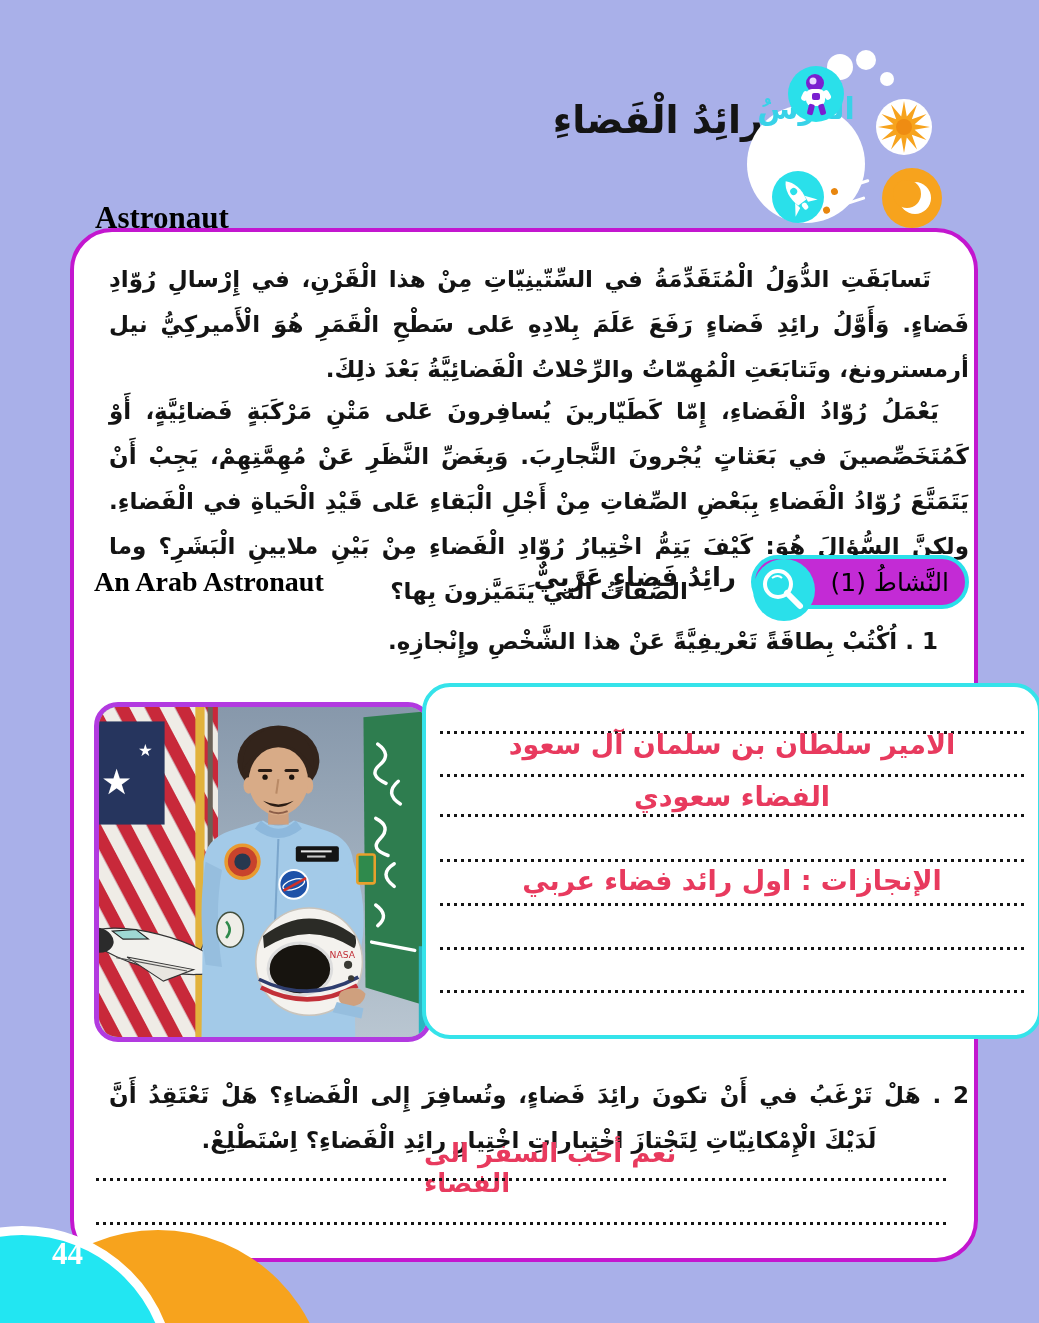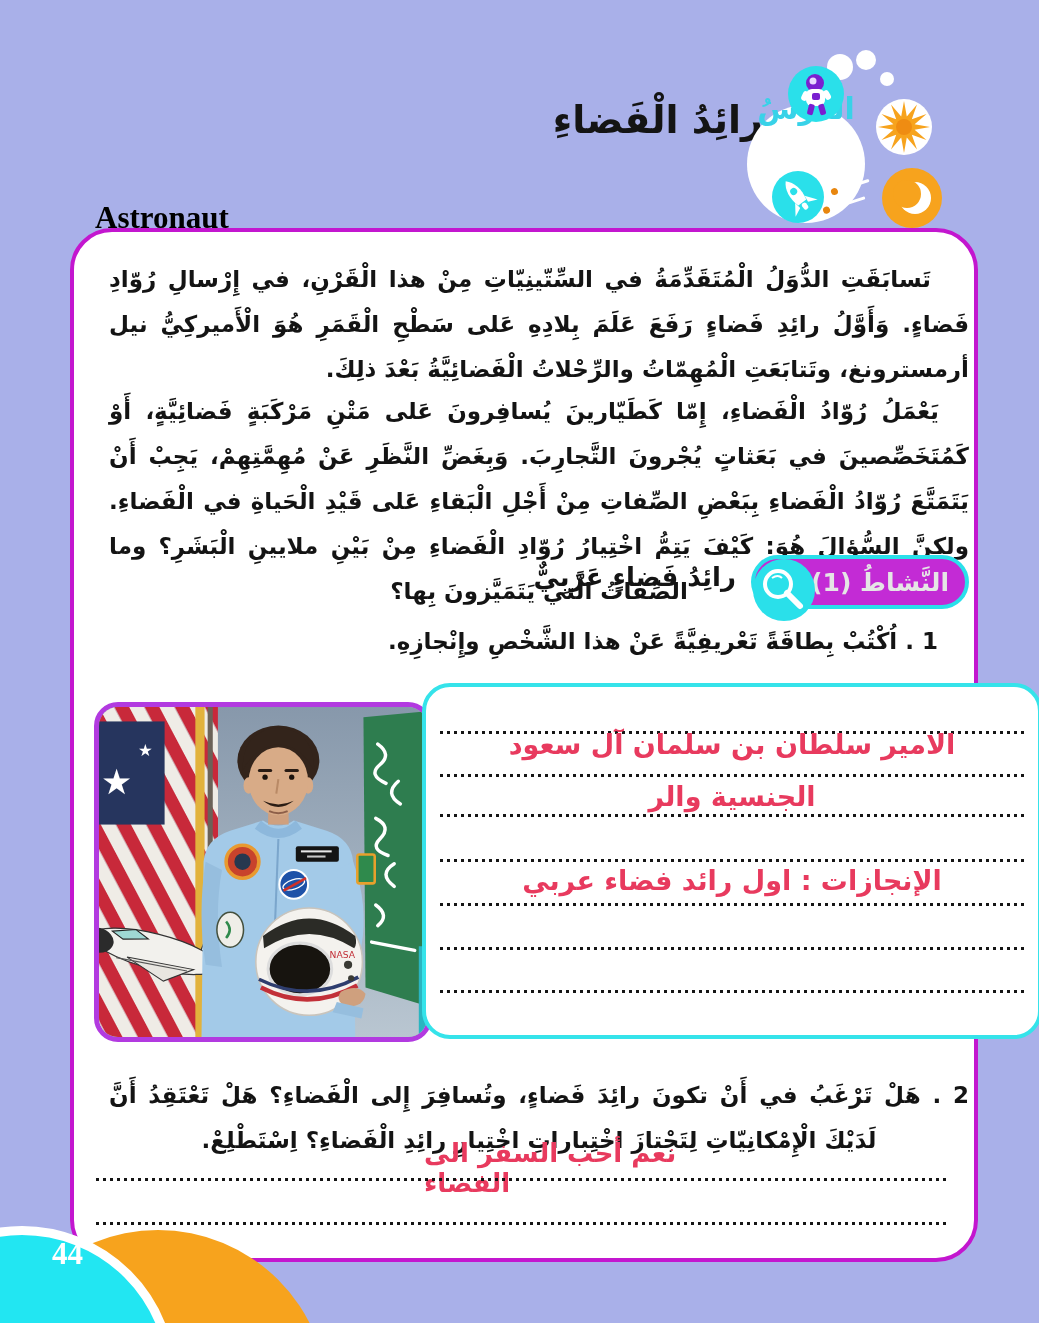--- a/index.html
+++ b/index.html
@@ -31,21 +31,21 @@
   .main-box{position:absolute;left:70px;top:228px;width:900px;height:1026px;background:#fff;
             border:4px solid #c316cf;border-radius:42px;}
   .ar{direction:rtl;color:#141414;font-weight:bold;}
   .para{position:absolute;left:20px;width:860px;font-size:23px;line-height:45px;
         text-align:justify;margin:15px;}
   .p1{top:10px;text-indent:38px;}
   .p2{top:142px;text-indent:30px;text-align-last:center;}
   .pill{position:absolute;right:5px;top:323px;width:218px;height:54px;background:#c32bd5;
         border:4px solid #2ae0ea;border-radius:32px;box-sizing:border-box;
         display:flex;align-items:center;justify-content:flex-end;padding-left:56px;padding-right:16px;}
-  .pill-label{color:#e5e5e5;font-weight:bold;font-size:25px;direction:rtl;white-space:nowrap;}
+  .pill-label{color:#000000;font-weight:normal;font-size:25px;direction:rtl;white-space:nowrap;}
   .magnifier{position:absolute;left:-2px;top:0px;width:62px;height:62px;border-radius:50%;background:#2ae0ea;}
   .activity-title-ar{position:absolute;right:238px;top:330px;font-size:26px;white-space:nowrap;}
   .activity-title-en{position:absolute;left:20px;top:334px;font-family:"Liberation Serif","DejaVu Serif",serif;
                      font-weight:bold;font-size:28px;color:#000;}
   .instr{position:absolute;right:36px;left:20px;top:388px;font-size:23px;line-height:42px;text-align:right;margin:0;}
   .photo-frame{position:absolute;left:20px;top:470px;width:328px;height:330px;border:5px solid #b23ae0;
                border-radius:24px;overflow:hidden;background:#9fb0bf;}
   .photo-frame svg{display:block;}
   .answer-card{position:absolute;left:348px;top:451px;width:620px;height:356px;border:4px solid #35e3ea;
                border-radius:28px;box-sizing:border-box;background:#fff;}
@@ -130,20 +130,21 @@
       <span class="pill-label">النَّشاطُ (1)</span>
       <div class="magnifier">
         <svg viewBox="0 0 62 62" width="62" height="62">
           <circle cx="25" cy="25" r="13" fill="none" stroke="#fff" stroke-width="4"></circle>
           <line x1="34" y1="34" x2="47" y2="47" stroke="#fff" stroke-width="6" stroke-linecap="round"></line>
           <path d="M19 19 q6 -4 10 0" stroke="#fff" stroke-width="2" fill="none"></path>
         </svg>
       </div>
     </div>
     <div class="ar activity-title-ar">رائِدُ فَضاءٍ عَرَبِيٌّ</div>
+    <div class="activity-title-en">An Arab Astronaut</div>
 
     <p class="ar instr">1 . اُكْتُبْ بِطاقَةً تَعْريفِيَّةً عَنْ هذا الشَّخْصِ وإِنْجازِهِ.</p>
 
     <div class="photo-frame">
       <svg viewBox="0 0 320 320" width="328" height="330" preserveAspectRatio="none">
         <defs>
           <linearGradient id="bgGrad" x1="0" y1="0" x2="0" y2="1">
             <stop offset="0" stop-color="#8798ab"></stop>
             <stop offset="1" stop-color="#b9c6d1"></stop>
           </linearGradient>
@@ -236,21 +237,21 @@
 
     <div class="answer-card">
       <div class="dotline" style="top:44px"></div>
       <div class="dotline" style="top:87px"></div>
       <div class="dotline" style="top:127px"></div>
       <div class="dotline" style="top:172px"></div>
       <div class="dotline" style="top:216px"></div>
       <div class="dotline" style="top:260px"></div>
       <div class="dotline" style="top:303px"></div>
       <div class="card-red" style="top:42px">الامير سلطان بن سلمان آل سعود</div>
-      <div class="card-red" style="top:94px">الجنسية والر</div>
+      <div class="card-red" style="top:94px">الفضاء سعودي</div>
       <div class="card-red" style="top:178px">الإنجازات : اول رائد فضاء عربي</div>
     </div>
 
     <p class="ar para q2">2 . هَلْ تَرْغَبُ في أَنْ تكونَ رائِدَ فَضاءٍ، وتُسافِرَ إِلى الْفَضاءِ؟ هَلْ تَعْتَقِدُ أَنَّ لَدَيْكَ الْإِمْكانِيّاتِ لِتَجْتازَ اخْتِباراتِ اخْتِيارِ رائِدِ الْفَضاءِ؟ اِسْتَطْلِعْ.</p>
     <div class="red-answer2">نعم أحب السفر الى الفضاء</div>
     <div class="ansline al1"></div>
     <div class="ansline al2"></div>
   </div>
 
   <div class="corner-orange"></div>

